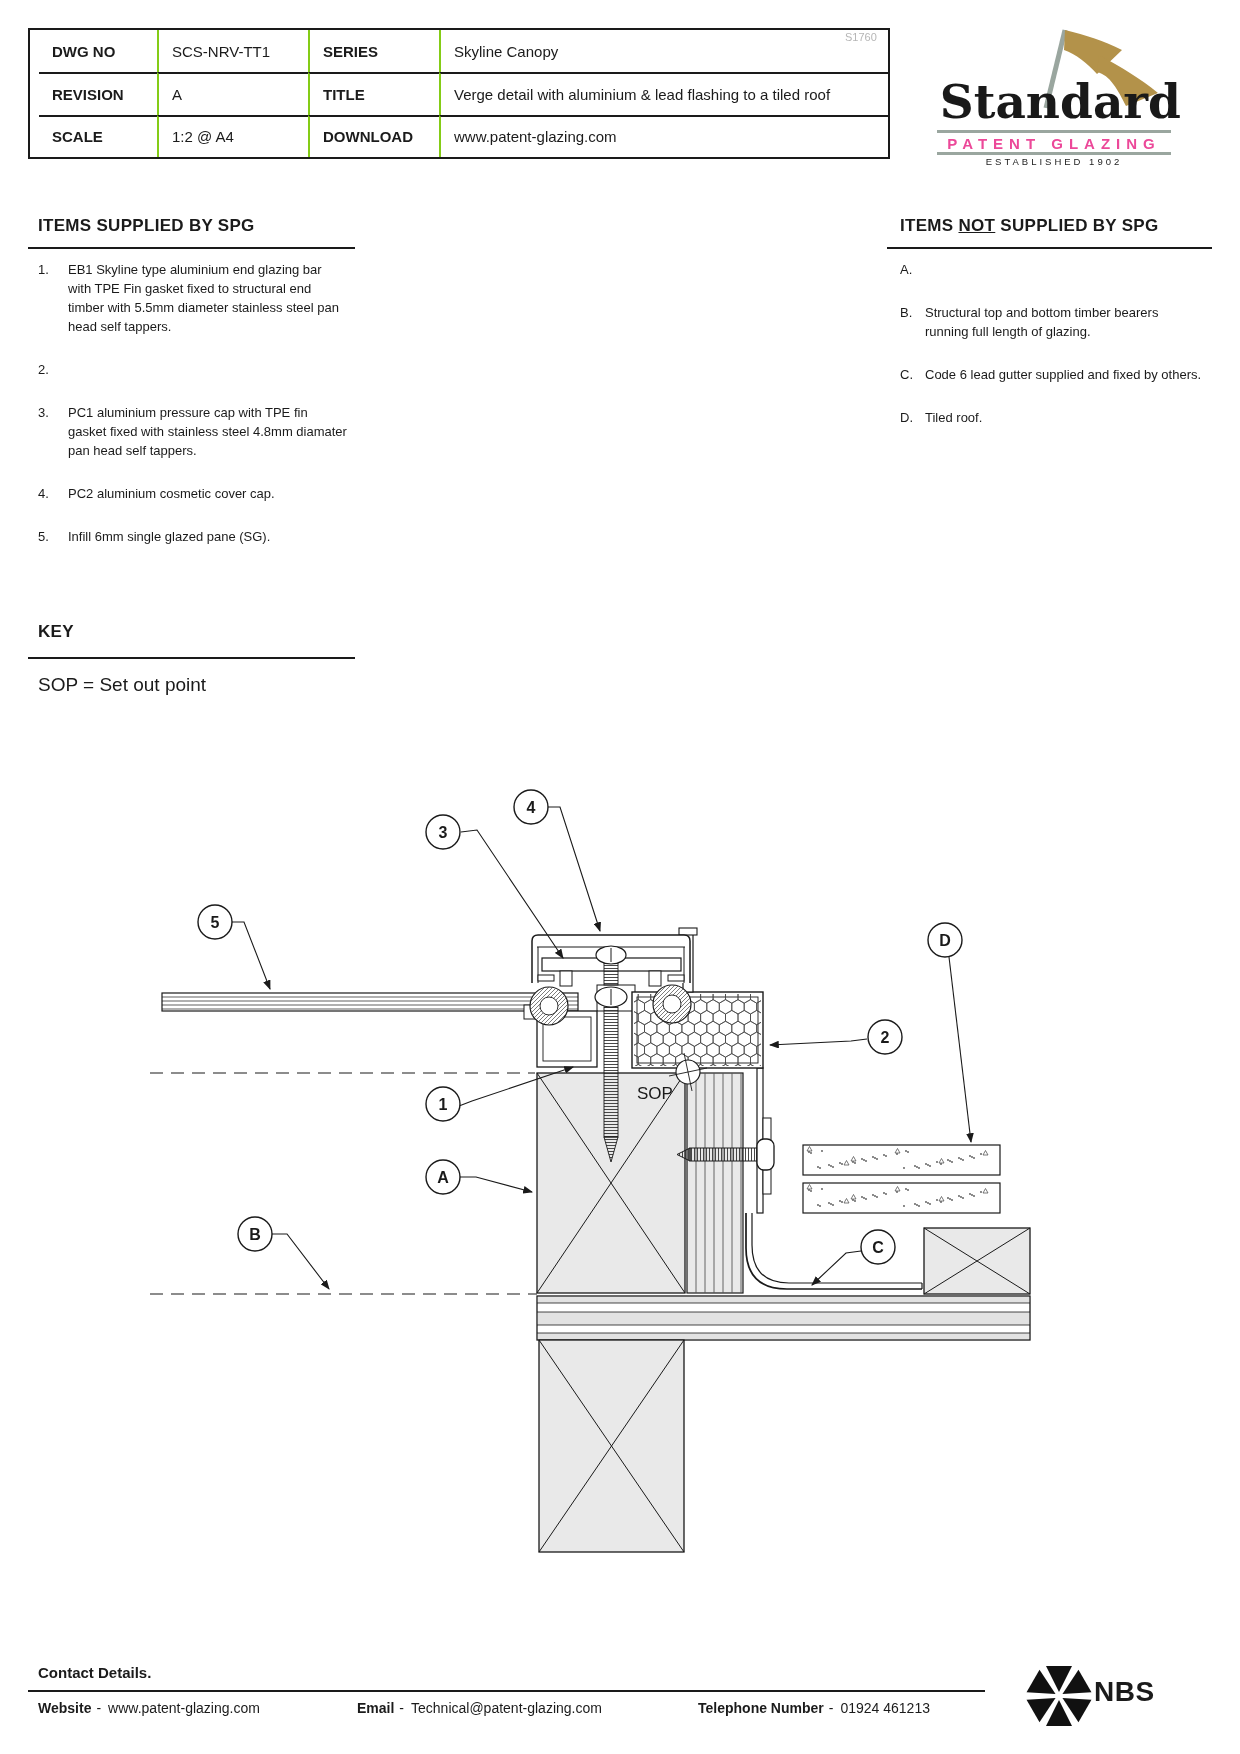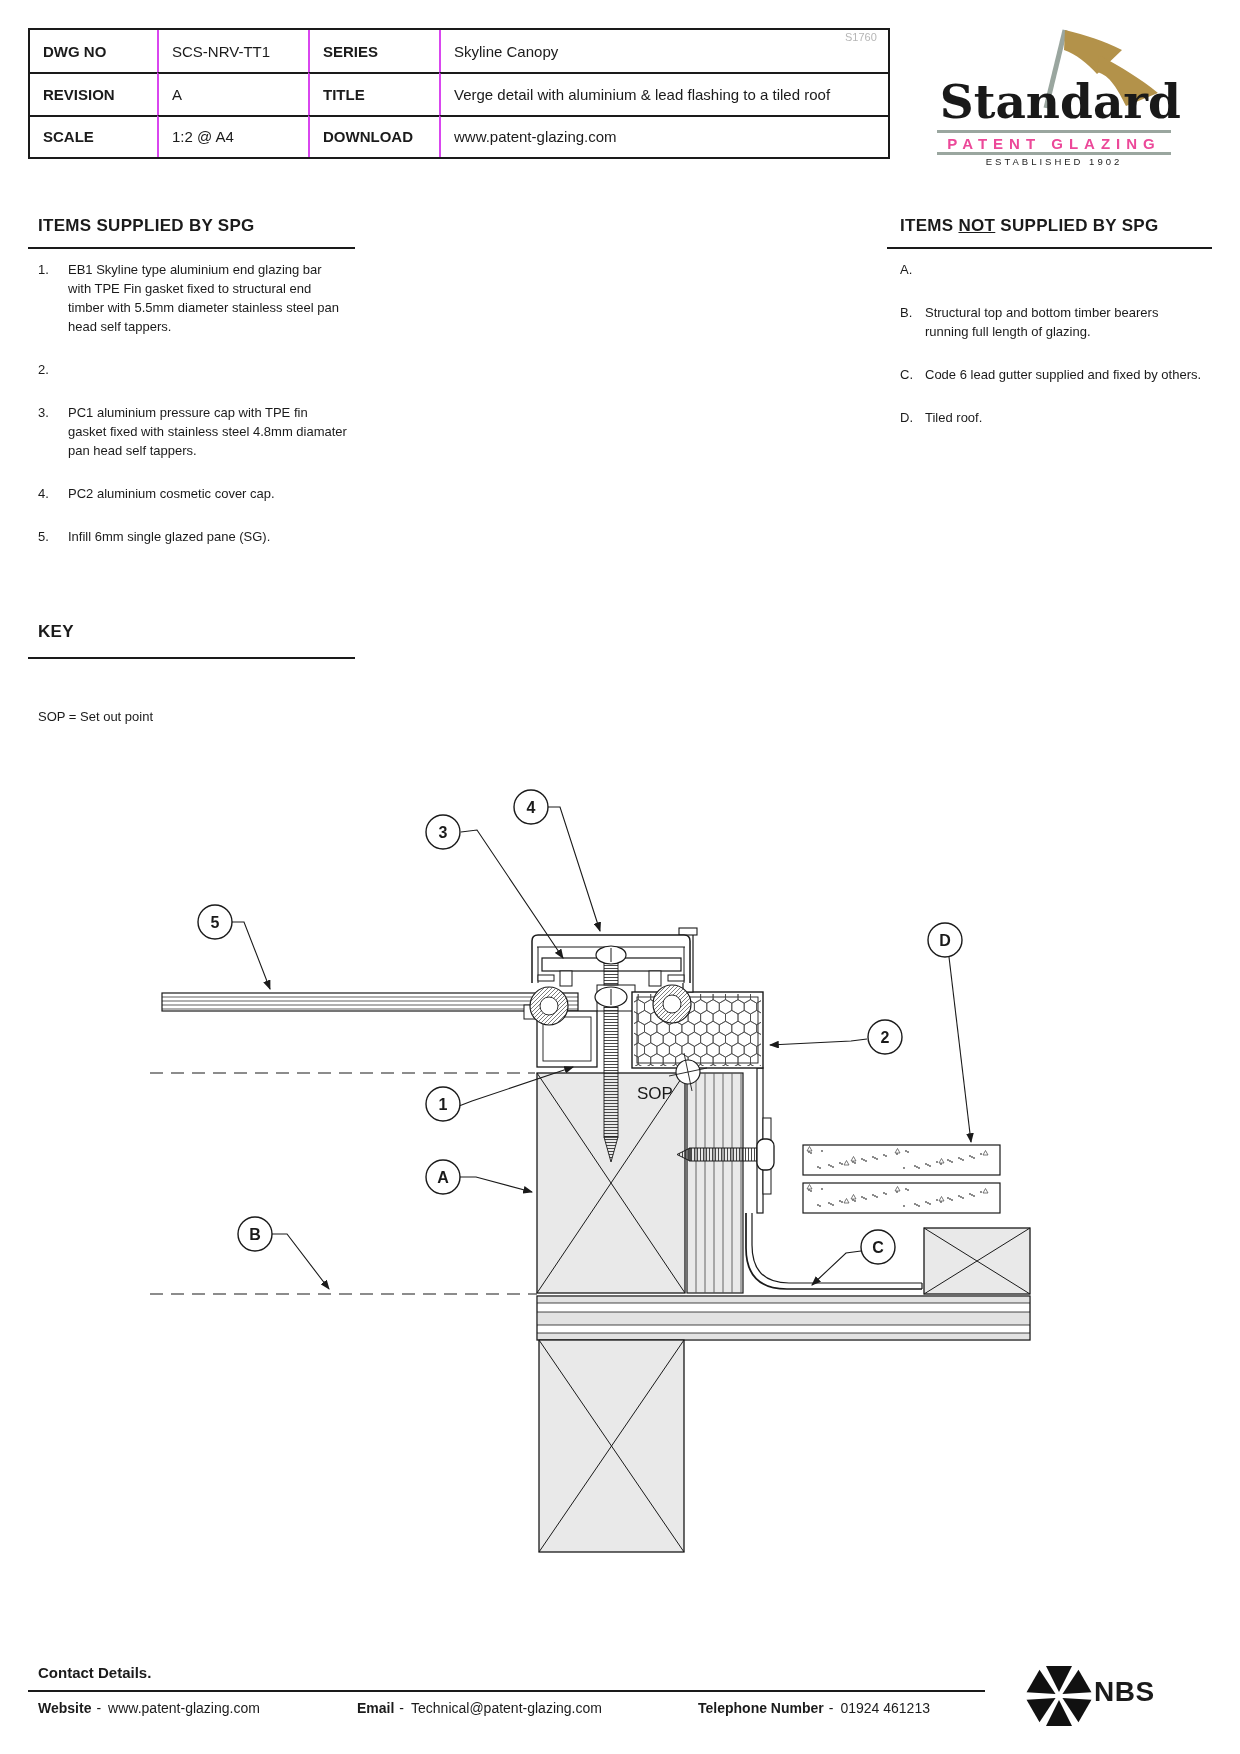--- a/index.html
+++ b/index.html
@@ -1,45 +1,45 @@
 <!DOCTYPE html>
 <html><head>
 <meta charset="utf-8">
 <style>
   html,body{margin:0;padding:0;background:#888;}
   #page{position:relative;width:1240px;height:1754px;background:#fff;overflow:hidden;
         font-family:"Liberation Sans","DejaVu Sans",sans-serif;color:#1b1b1b;}
   
   .tb{position:absolute;left:28px;top:28px;width:858px;height:127px;border:2px solid #1a1a1a;
       display:grid;grid-template-columns:127px 151px 131px 1fr;grid-template-rows:1fr 1fr 1fr;}
-  .tb>div{border-left:2px solid #d946ef;border-top:2px solid #1a1a1a;display:flex;align-items:center;
+  .tb>div{border-left:2px solid #84cc16;border-top:2px solid #1a1a1a;display:flex;align-items:center;
       padding-left:13px;font-size:15px;white-space:nowrap;overflow:hidden;}
   .tb>div:nth-child(-n+4){border-top:none;}
-  .tb>div:nth-child(4n+1){border-left:none;}
+  .tb>div:nth-child(4n+1){border-left:none;margin-left:9px;}
   .tb .lb{font-weight:bold;}
   .wm{position:absolute;left:845px;top:31px;font-size:11px;color:#b6b6b6;}
   
   .logo{position:absolute;left:925px;top:22px;width:256px;height:156px;}
   .logo .word{position:absolute;left:0;top:52px;width:256px;text-align:right;
       font-family:"DejaVu Serif","Liberation Serif",serif;font-weight:bold;font-size:47px;color:#191919;letter-spacing:0px;}
   .logo .rule{position:absolute;left:12px;width:234px;height:3px;background:#9aa69f;}
   .logo .pg{position:absolute;left:12px;top:113px;width:234px;text-align:center;font-size:15px;
       font-weight:bold;letter-spacing:6px;color:#ec4899;}
   .logo .est{position:absolute;left:12px;top:134px;width:234px;text-align:center;font-size:9.5px;
       font-weight:normal;letter-spacing:3px;color:#222;}
   .logo svg{position:absolute;left:0;top:0;}
   
   .h1{position:absolute;font-size:17px;font-weight:bold;letter-spacing:.3px;}
   .rule{position:absolute;height:1.6px;background:#1a1a1a;}
   .list{position:absolute;width:320px;}
   .list .li{display:flex;margin-bottom:24px;font-size:13px;line-height:19px;}
   .list .num{flex:0 0 30px;}
   .list.right .num{flex:0 0 25px;}
   .list .tx{width:280px;}
-  .keytext{position:absolute;font-size:13px;margin-top:35px;}
+  .keytext{position:absolute;font-size:19px;}
   .unot{text-decoration:underline;}
   
   .contact{position:absolute;left:38px;top:1664px;font-size:15px;font-weight:bold;}
   .fg{position:absolute;top:1700px;font-size:14px;white-space:nowrap;}
   .fg b{margin-right:5px;}
   .fg .sep{margin-right:7px;}
   .nbs-text{position:absolute;left:1094px;top:1676px;font-size:28px;font-weight:bold;letter-spacing:.5px;}
   .drawing{position:absolute;left:0;top:700px;}
 </style>
 </head>

